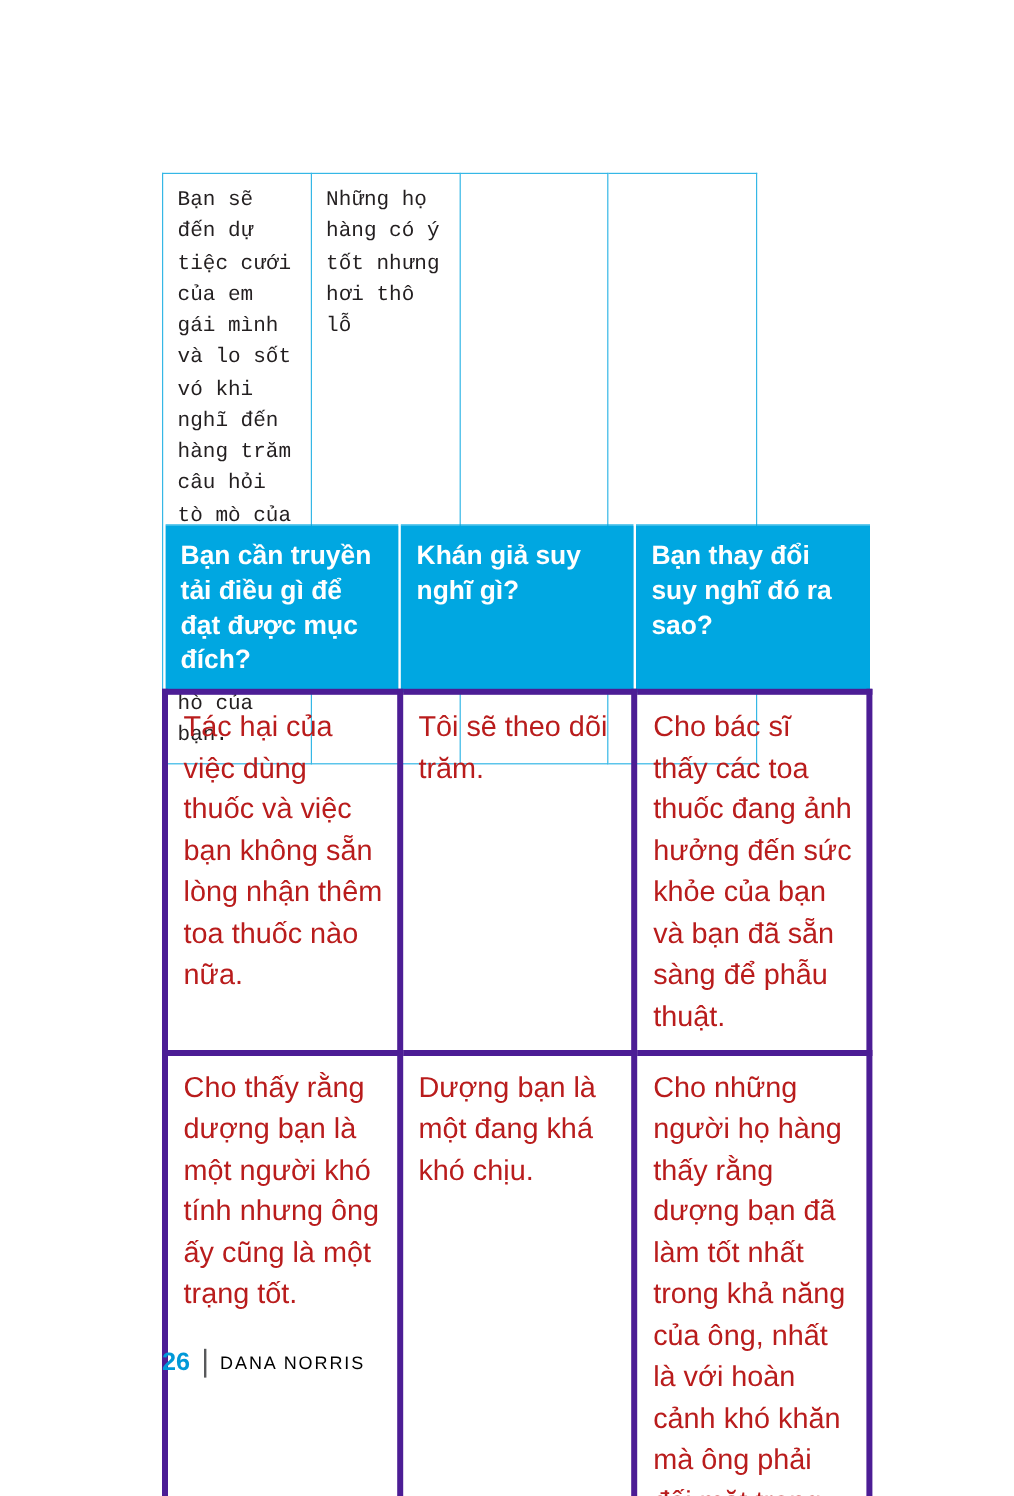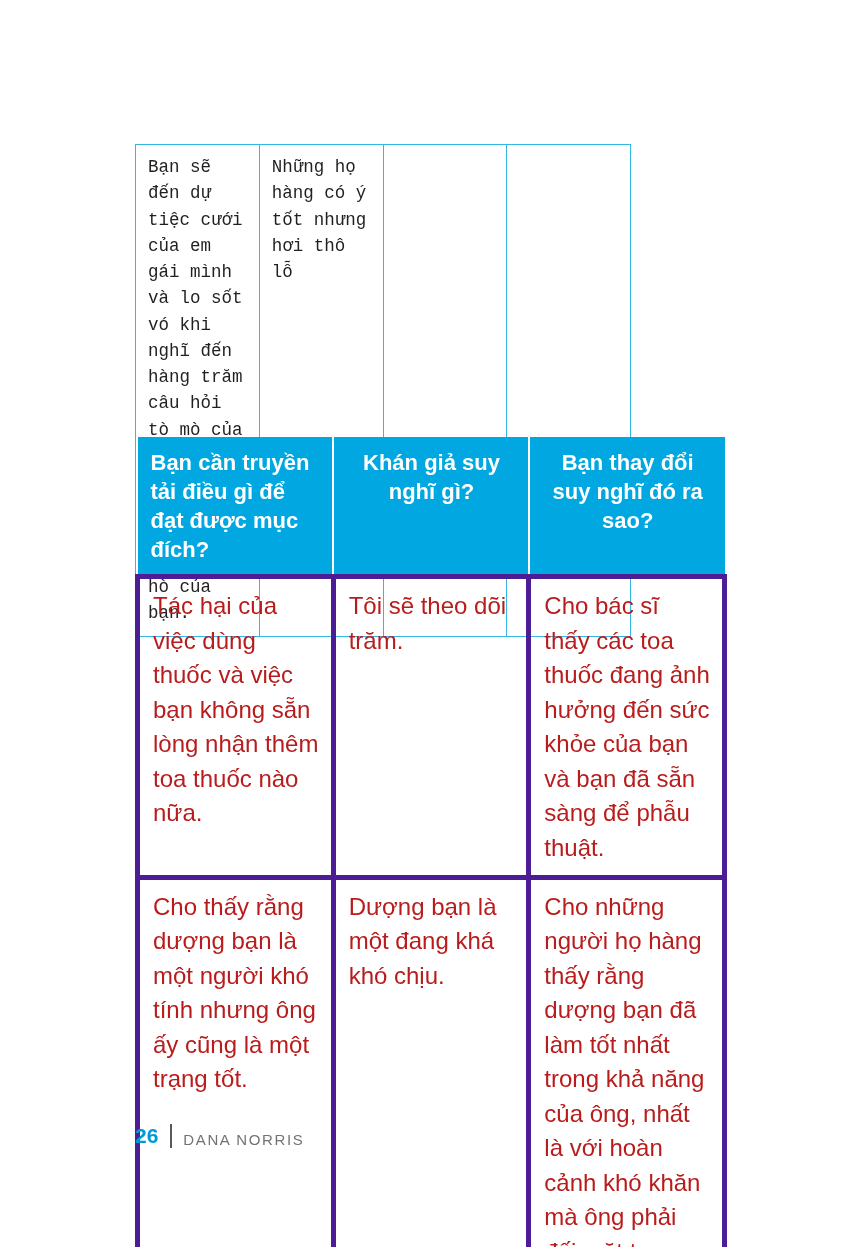--- a/index.html
+++ b/index.html
@@ -50,54 +50,54 @@
     color: #ffffff;
     font-weight: bold;
     text-align: left;
     vertical-align: top;
     font-size: 22px;
     line-height: 1.32;
     padding: 10px 12px 10px 13px;
     height: 86px;
     border-top: 1px solid #00a7e1;
   }
-  .t2 th + th { border-left: 2px solid #ffffff; text-align: center; }
+  .t2 th + th { border-left: 2px solid #ffffff; }
   .t2 td {
     border: 5px solid #4c1d95;
     vertical-align: top;
     padding: 10px 12px 9px 13px;
     font-size: 24px;
     line-height: 1.44;
     color: #b91c1c;
   }
   .t2 tr.r1 td { height: 139px; }
   .t2 tr.r2 td { height: 215px; }
   .t2 tr.empty td { height: 67px; }
 
   
   .footer {
     position: absolute;
     left: 135px;
     top: 1124px;
     display: flex;
-    align-items: flex-end;
+    align-items: center;
   }
   .footer .pagenum {
     color: #0099d8;
     font-weight: bold;
     font-size: 21px;
   }
   .footer .sep {
     width: 2px;
     height: 24px;
     background: #58595b;
     margin: 0 11px 0 12px;
   }
   .footer .author {
-    color: #737373;
+    color: #000000;
     font-size: 15px;
     letter-spacing: 1.6px;
   }
 </style>
 </head>
 <body>
 
 <div class="page">
 
   <table class="t1">

